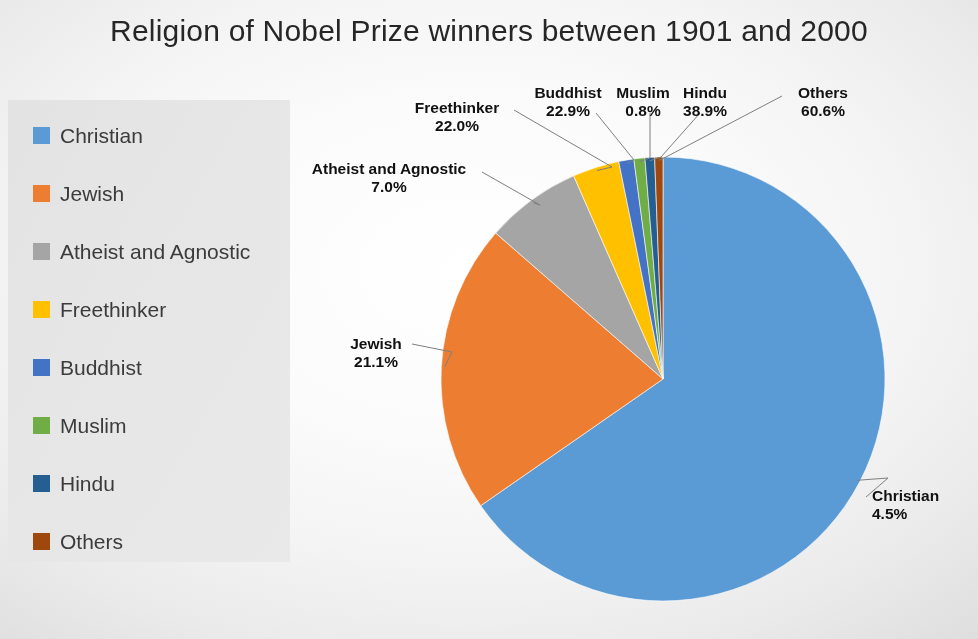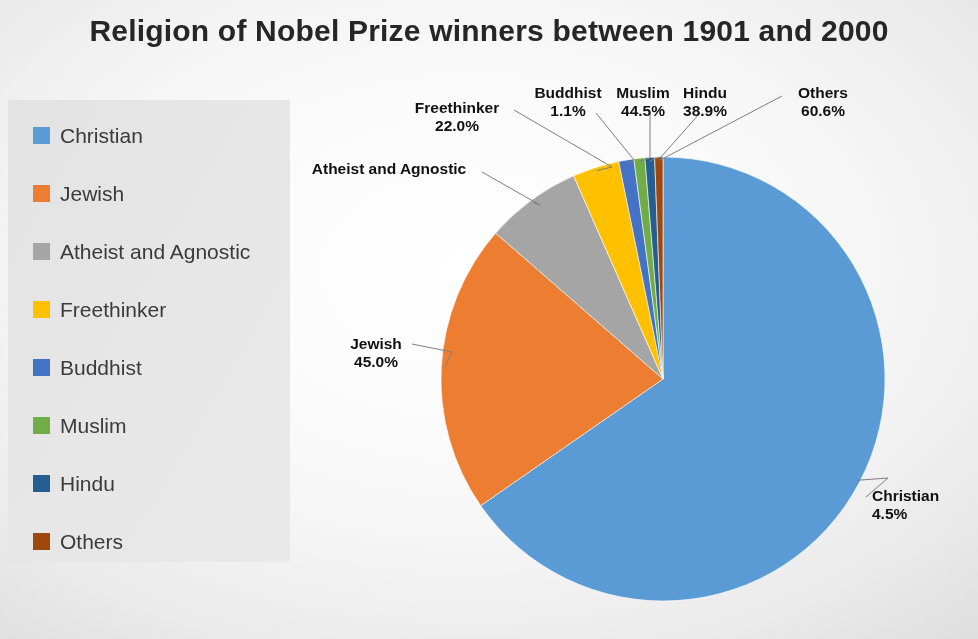--- a/index.html
+++ b/index.html
@@ -23,21 +23,21 @@
         #cfcfcf 100%);
   }
   
   #chart-title {
     position: absolute;
     left: 0;
     top: 14px;
     width: 978px;
     text-align: center;
     font-size: 30px;
-    font-weight: 700;
+    font-weight: 400;
     color: #262626;
     letter-spacing: 0.2px;
     white-space: nowrap;
   }
   
   #legend {
     position: absolute;
     left: 8px;
     top: 100px;
     width: 282px;
@@ -156,36 +156,37 @@
         <span class="legend-label">Others</span>
       </div>
     </div>
 
   <div class="data-label dl-christian">
     <span class="dl-name">Christian</span>
     <span class="dl-pct">4.5%</span>
   </div>
   <div class="data-label dl-jewish">
     <span class="dl-name">Jewish</span>
-    <span class="dl-pct">45.0%</span>
+    <span class="dl-pct">21.1%</span>
   </div>
   <div class="data-label dl-atheist">
     <span class="dl-name">Atheist and Agnostic</span>
+    <span class="dl-pct">7.0%</span>
   </div>
   <div class="data-label dl-freethink">
     <span class="dl-name">Freethinker</span>
     <span class="dl-pct">22.0%</span>
   </div>
   <div class="data-label dl-buddhist">
     <span class="dl-name">Buddhist</span>
-    <span class="dl-pct">1.1%</span>
+    <span class="dl-pct">22.9%</span>
   </div>
   <div class="data-label dl-muslim">
     <span class="dl-name">Muslim</span>
-    <span class="dl-pct">44.5%</span>
+    <span class="dl-pct">0.8%</span>
   </div>
   <div class="data-label dl-hindu">
     <span class="dl-name">Hindu</span>
     <span class="dl-pct">38.9%</span>
   </div>
   <div class="data-label dl-others">
     <span class="dl-name">Others</span>
     <span class="dl-pct">60.6%</span>
   </div>
 

